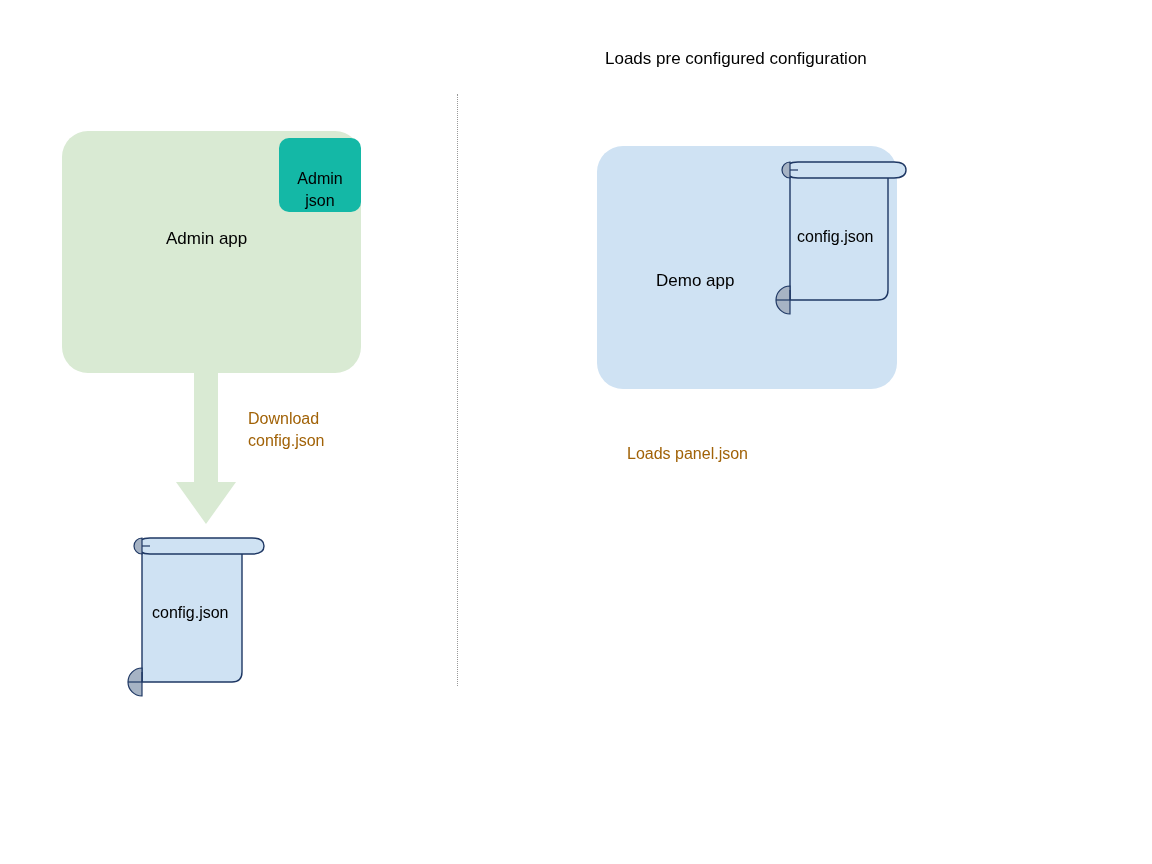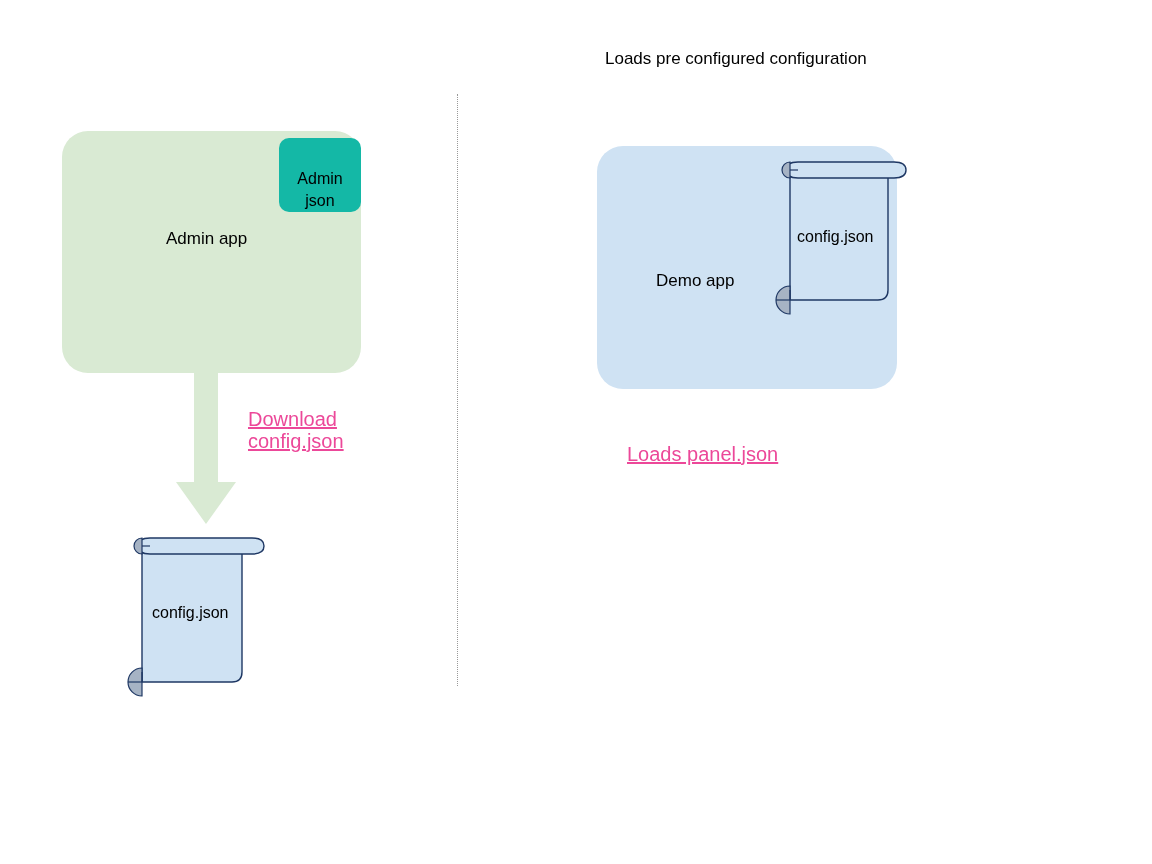--- a/index.html
+++ b/index.html
@@ -95,25 +95,24 @@
     position: absolute;
     left: 175px;
     top: 370px;
     width: 62px;
     height: 155px;
   }
   #download-arrow svg { display: block; }
 
   .edge-label {
     position: absolute;
-    font-size: 20px;
-    line-height: 22px;
-    color: #ec4899;
-    white-space: nowrap;
-    text-decoration: underline;
+    font-size: 16px;
+    line-height: 22px;
+    color: #a16207;
+    white-space: nowrap;
   }
   #download-label { left: 248px; top: 408px; }
   #loads-label    { left: 627px; top: 443px; }
 
   
   .scroll-shape { position: absolute; }
   .scroll-shape svg { display: block; overflow: visible; }
   .scroll-caption {
     position: absolute;
     font-size: 16px;

